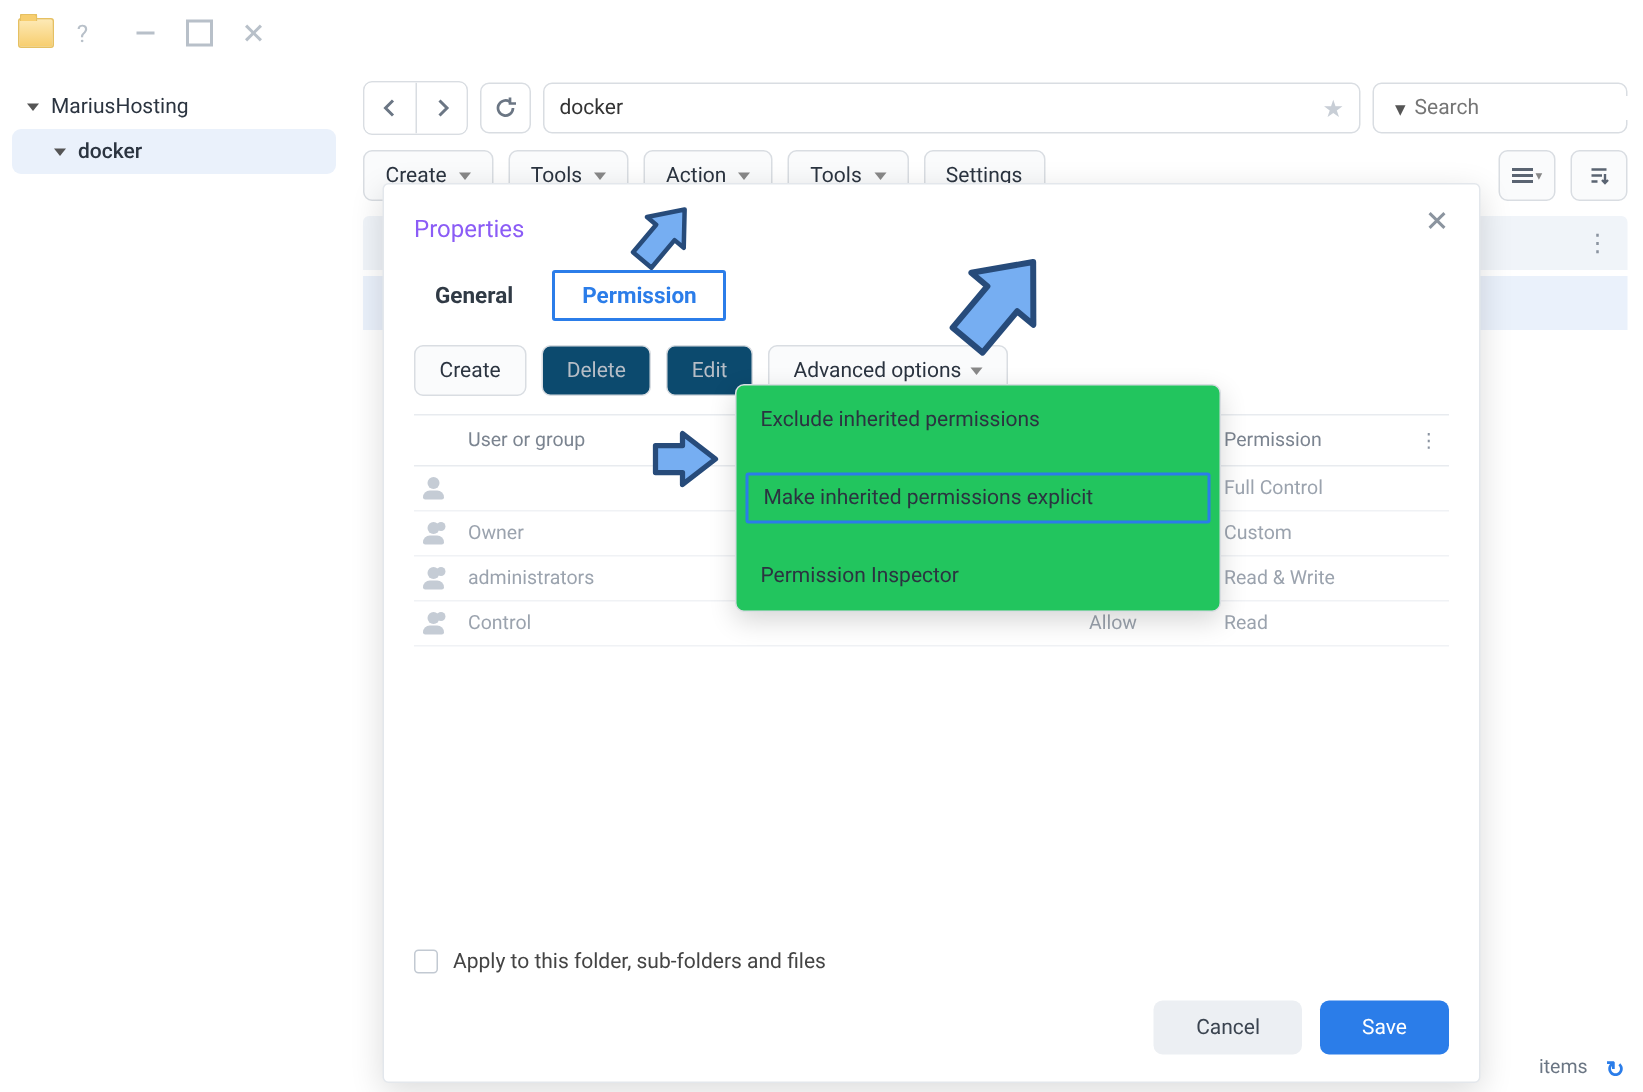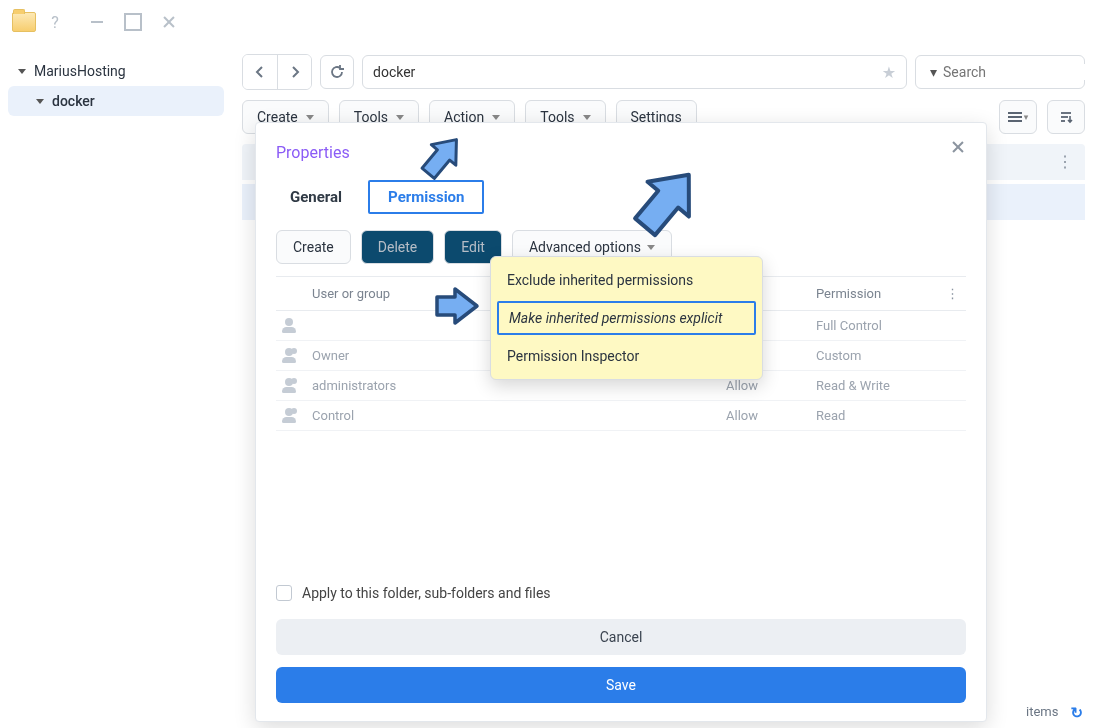--- a/index.html
+++ b/index.html
@@ -77,29 +77,29 @@
   .col-perm{width:130px;}
   .col-more{width:20px;color:#8a93a0;}
   .ptr{display:flex;height:30px;align-items:center;color:#9ba3ae;font-size:13px;border-bottom:1px solid #f0f2f5;}
   .usr-icon{width:18px;height:14px;position:relative;margin-left:6px;}
   .usr-icon::before{content:"";position:absolute;top:0;left:3px;width:8px;height:8px;background:#c5ccd5;border-radius:50%;}
   .usr-icon::after{content:"";position:absolute;bottom:0;left:0;width:14px;height:6px;background:#c5ccd5;border-radius:6px 6px 2px 2px;}
   .usr-icon.group::before{box-shadow:5px -1px 0 -1px #c5ccd5;}
 
   .apply-row{display:flex;align-items:center;gap:10px;margin-top:auto;padding:6px 0 0 0;}
   .chk{width:16px;height:16px;border:1.5px solid #c2c9d2;border-radius:3px;}
-  .modal-footer{display:flex;justify-content:flex-end;gap:12px;margin-top:18px;flex-direction:column;}
+  .modal-footer{display:flex;justify-content:flex-end;gap:12px;margin-top:18px;}
   .btn{height:36px;padding:0 28px;border-radius:6px;border:none;font-size:14px;cursor:pointer;}
   .btn-cancel{background:#eceff3;color:#3b4450;}
   .btn-save{background:#2b7de9;color:#fff;}
 
   
-  .dropdown{position:absolute;left:490px;top:256px;width:273px;background:#fef9c3;border:1px solid #d9dde2;border-radius:6px;box-shadow:0 6px 18px rgba(0,0,0,0.16);padding:6px 0;z-index:50;}
+  .dropdown{position:absolute;left:490px;top:256px;width:324px;background:#22c55e;border:1px solid #d9dde2;border-radius:6px;box-shadow:0 6px 18px rgba(0,0,0,0.16);padding:6px 0;z-index:50;}
   .ditem{padding:9px 16px;font-size:14px;color:#2b3440;cursor:pointer;}
-  .ditem.highlight{border:2px solid #2b7de9;border-radius:2px;margin:4px 6px;padding:7px 10px;font-style:italic;}
+  .ditem.highlight{border:2px solid #2b7de9;border-radius:2px;margin:18px 6px;padding:7px 10px;}
 
   
   .arrow{position:absolute;z-index:60;}
   .arrow svg{display:block;}
 </style>
 </head>
 <body>
 
 <div class="window-header">
   <span class="folder-icon"></span>

